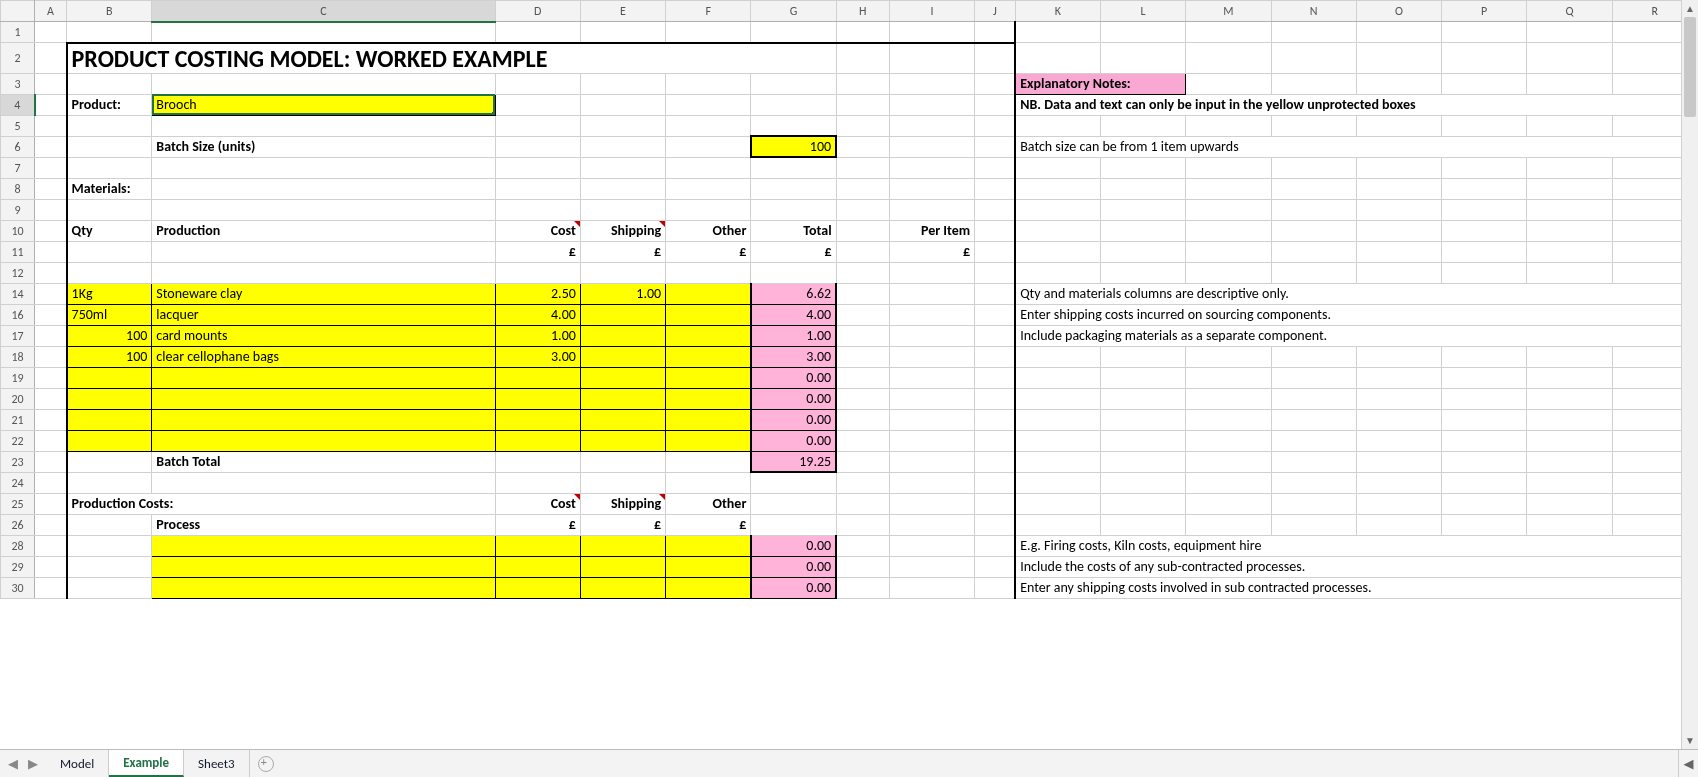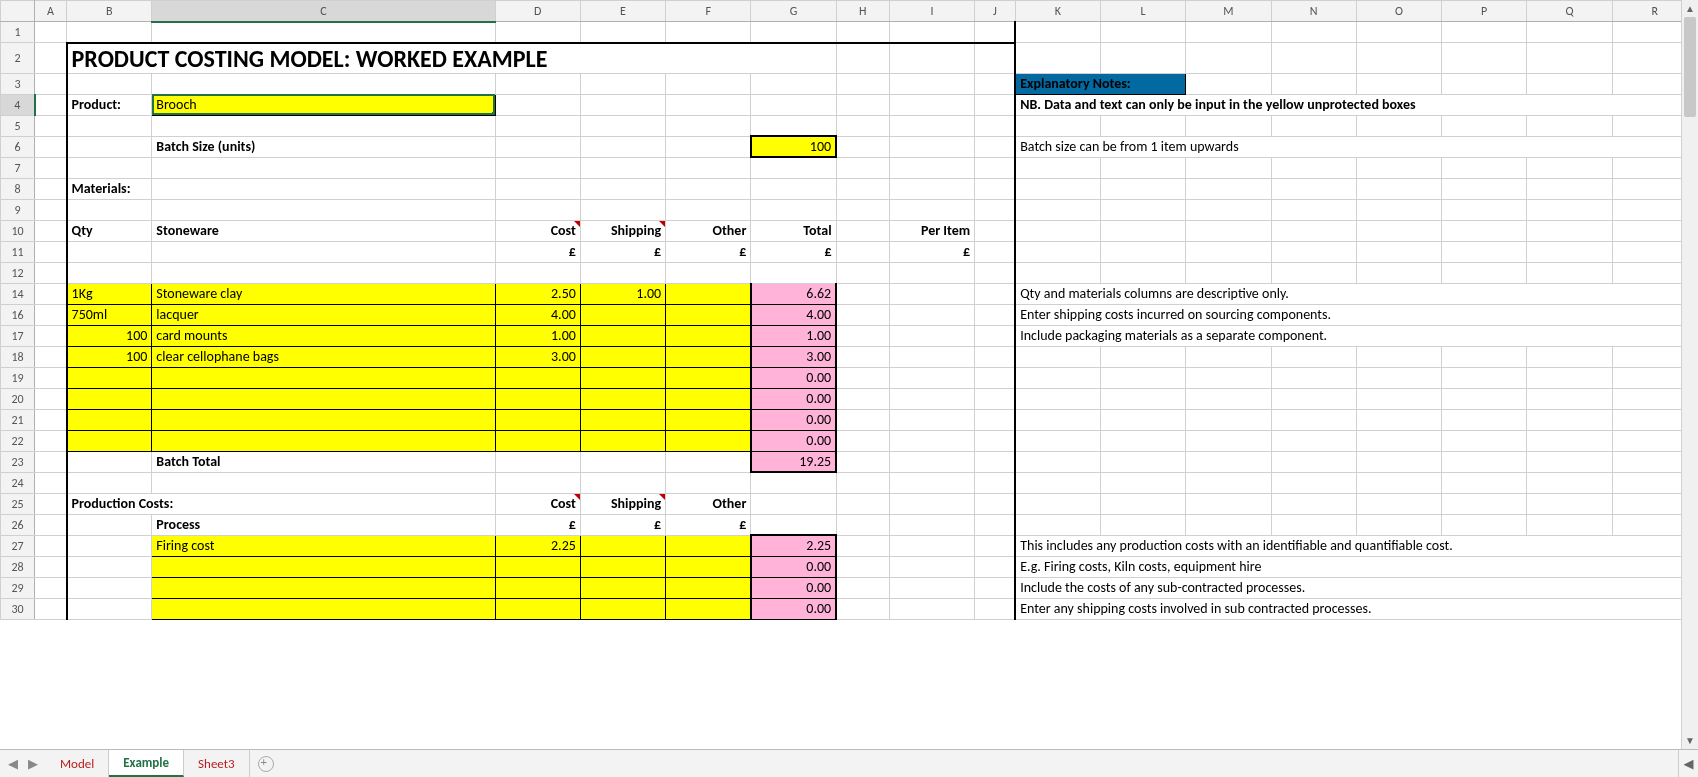--- a/index.html
+++ b/index.html
@@ -14,40 +14,40 @@
   table.grid th.rowhdr { border-right:1px solid #b0b0b0; }
   .sel-col { background:#d8d8d8 !important; color:#0a6b3b; border-bottom:2px solid #217346 !important; }
   .sel-row { background:#d8d8d8 !important; color:#0a6b3b; border-right:2px solid #217346 !important; }
   
   .cA{width:30px;} .cB{width:80px;} .cC{width:322px;} .cD{width:80px;} .cE{width:80px;} .cF{width:80px;} .cG{width:80px;} .cH{width:50px;} .cI{width:80px;} .cJ{width:38px;} .cK{width:80px;} .cL{width:80px;} .cM{width:80px;} .cN{width:80px;} .cO{width:80px;} .cP{width:80px;} .cQ{width:80px;} .cR{width:80px;}
   .rowhdr { width:32px; }
   .bold { font-weight:bold; }
   .title { font-weight:bold; font-size:24px; }
   .yellow { background:#ffff00; }
   .pink { background:#ffb3d9; }
-  .green { background:#0369a1; }
+  .green { background:#f9a8d4; }
   .right { text-align:right; }
   .center { text-align:right; }
   .b-all { border:1px solid #000 !important; }
   .b-top { border-top:1px solid #000 !important; }
   .b2-top { border-top:2px solid #000 !important; }
   .b2-bottom { border-bottom:2px solid #000 !important; }
   .b2-left { border-left:2px solid #000 !important; }
   .b2-right { border-right:2px solid #000 !important; }
   .bJ { border-right:2px solid #000 !important; }
   .active-cell { outline:2px solid #217346; outline-offset:-2px; position:relative; }
   .fill-handle { position:absolute; right:-3px; bottom:-3px; width:6px; height:6px; background:#217346; }
   .comment-mark { position:relative; }
   .comment-mark::after { content:""; position:absolute; top:0; right:0; width:0; height:0; border-style:solid; border-width:0 6px 6px 0; border-color:transparent #c00000 transparent transparent; }
   
   .tabbar { height:28px; border-top:1px solid #bbb; background:#f3f3f3; display:flex; align-items:stretch; font-size:13px; }
   .tabnav { display:flex; align-items:center; padding:0 8px; gap:10px; color:#888; }
   .tabnav span { cursor:default; }
   .tabs { display:flex; align-items:stretch; }
-  .tab { padding:0 14px; display:flex; align-items:center; border-right:1px solid #ccc; background:#f3f3f3; color:#b91c1c; cursor:default; }
+  .tab { padding:0 14px; display:flex; align-items:center; border-right:1px solid #ccc; background:#f3f3f3; color:#0f172a; cursor:default; }
   .tab.active { background:#fff; color:#217346; font-weight:bold; border-bottom:2px solid #217346; }
   .newtab { width:32px; display:flex; align-items:center; justify-content:center; color:#888; }
   .newtab .circ { width:16px; height:16px; border:1px solid #aaa; border-radius:50%; position:relative; }
   .newtab .circ::before { content:"+"; position:absolute; left:2px; top:-2px; font-size:12px; color:#888; }
   .tab-scroll { margin-left:auto; width:20px; display:flex; align-items:center; justify-content:center; color:#666; border-left:1px solid #ccc; }
   
   .vscroll { position:absolute; right:0; top:0; bottom:0; width:17px; background:#f0f0f0; border-left:1px solid #d0d0d0; }
   .vscroll .btn { height:17px; display:flex; align-items:center; justify-content:center; color:#666; font-size:10px; }
   .vscroll .track { position:absolute; top:17px; bottom:17px; left:0; right:0; }
   .vscroll .thumb { position:absolute; left:2px; right:2px; top:0; height:100px; background:#c8c8c8; border-radius:2px; }
@@ -278,21 +278,21 @@
             <td></td>
             <td></td>
             <td></td>
             <td></td>
       </tr>
 
       <tr>
             <th class="rowhdr">10</th>
         <td></td>
         <td class="bold b2-left">Qty</td>
-        <td class="bold">Stoneware</td>
+        <td class="bold">Production</td>
         <td class="bold center comment-mark">Cost</td>
         <td class="bold center comment-mark">Shipping</td>
         <td class="bold center">Other</td>
         <td class="bold center">Total</td>
         <td></td>
         <td class="bold center">Per Item</td>
         <td class="bJ"></td>
             <td></td>
             <td></td>
             <td></td>
@@ -575,34 +575,20 @@
             <td></td>
             <td></td>
             <td></td>
             <td></td>
             <td></td>
             <td></td>
             <td></td>
             <td></td>
       </tr>
 
-      <tr>
-            <th class="rowhdr">27</th>
-        <td></td>
-            <td class="b2-left"></td>
-        <td class="yellow b-all">Firing cost</td>
-        <td class="yellow right b-all">2.25</td>
-        <td class="yellow right b-all"></td>
-        <td class="yellow right b-all"></td>
-        <td class="pink right b-all b2-top b2-left b2-right">2.25</td>
-        <td></td>
-            <td></td>
-            <td class="bJ"></td>
-        <td colspan="8">This includes any production costs with an identifiable and quantifiable cost.</td>
-      </tr>
       <tr>
             <th class="rowhdr">28</th>
         <td></td>
             <td class="b2-left"></td>
         <td class="yellow b-all"></td>
         <td class="yellow right b-all"></td>
         <td class="yellow right b-all"></td>
         <td class="yellow right b-all"></td>
         <td class="pink right b-all b2-left b2-right">0.00</td>
         <td></td>

